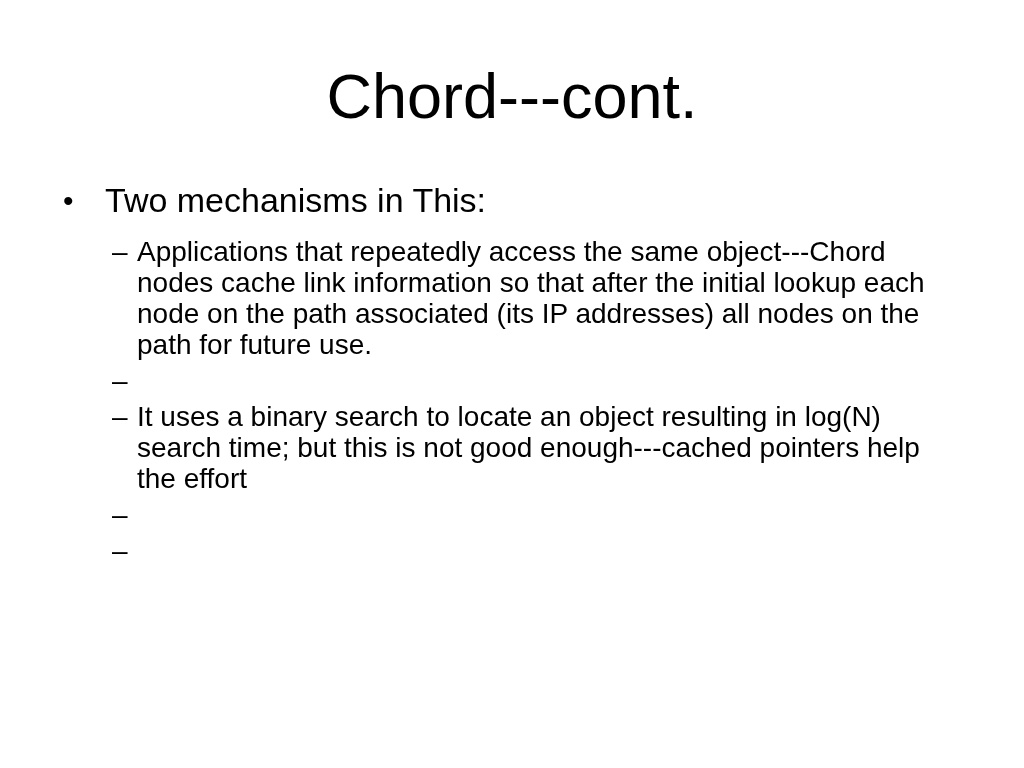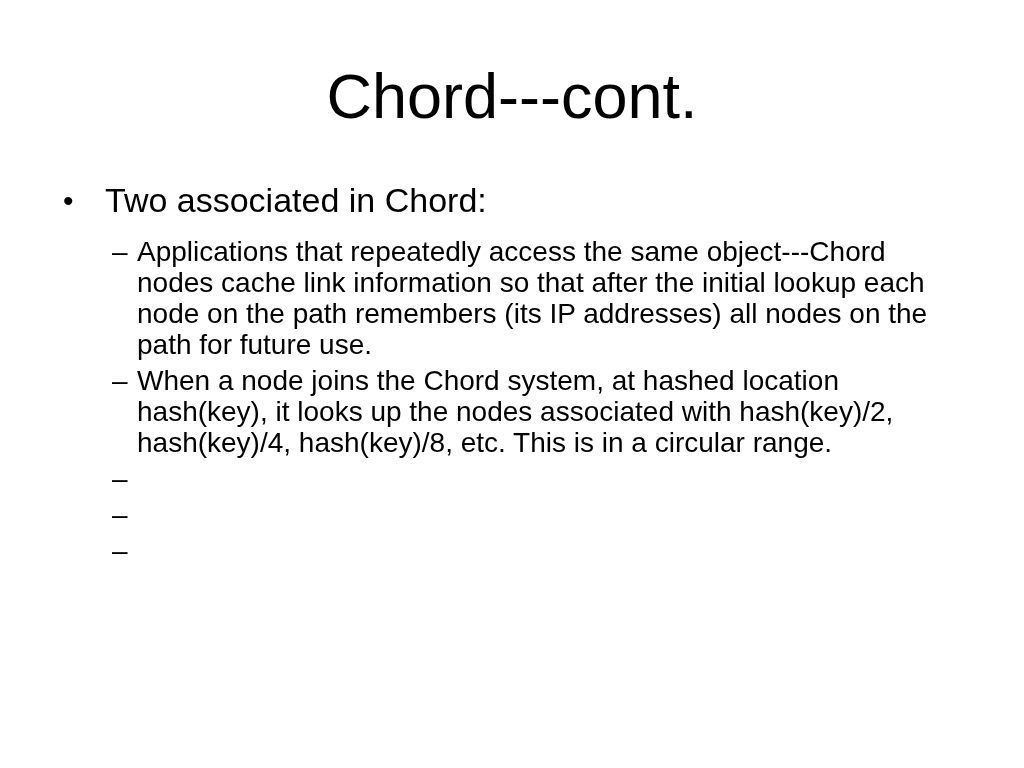--- a/index.html
+++ b/index.html
@@ -75,37 +75,37 @@
 <body>
 
 <div class="slide">
 
   <h1 class="slide-title">Chord---cont.</h1>
 
   <div class="content">
 
     <div class="l1">
       <span class="marker1">•</span>
-      <span class="l1-text">Two associated in Chord:</span>
+      <span class="l1-text">Two mechanisms in This:</span>
     </div>
 
     <div class="l2-list">
 
       <div class="l2">
         <span class="marker2">–</span>
-        <span class="l2-text">Applications that repeatedly access the same object---Chord nodes cache link information so that after the initial lookup each node on the path remembers (its IP addresses) all nodes on the path for future use.</span>
+        <span class="l2-text">Applications that repeatedly access the same object---Chord nodes cache link information so that after the initial lookup each node on the path associated (its IP addresses) all nodes on the path for future use.</span>
       </div>
 
       <div class="l2">
         <span class="marker2">–</span>
-        <span class="l2-text">When a node joins the Chord system, at hashed location hash(key), it looks up the nodes associated with hash(key)/2, hash(key)/4, hash(key)/8, etc. This is in a circular range.</span>
       </div>
 
       <div class="l2">
         <span class="marker2">–</span>
+        <span class="l2-text">It uses a binary search to locate an object resulting in log(N) search time; but this is not good enough---cached pointers help the effort</span>
       </div>
 
       <div class="l2">
         <span class="marker2">–</span>
       </div>
 
       <div class="l2">
         <span class="marker2">–</span>
       </div>
 

